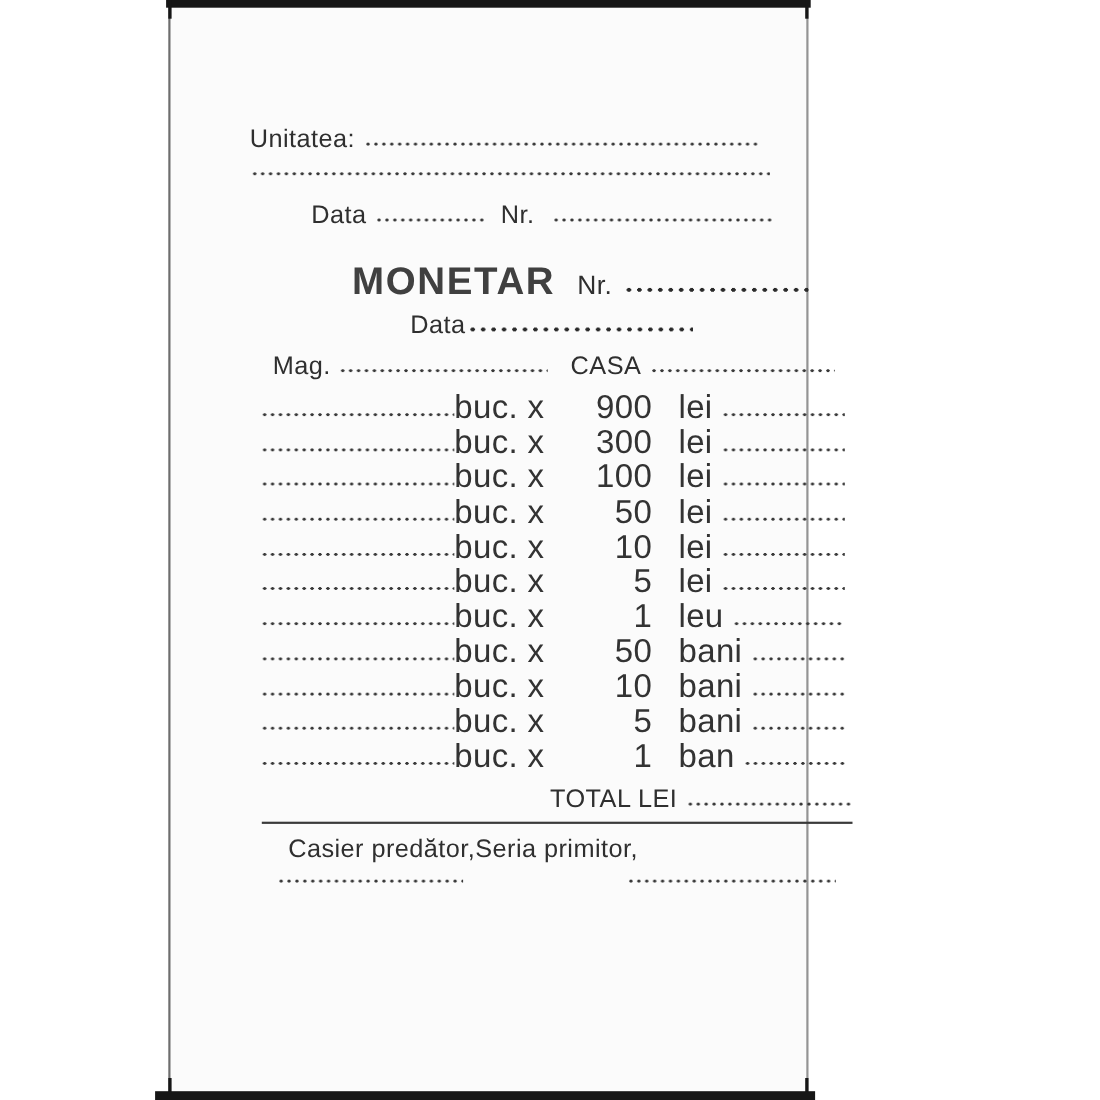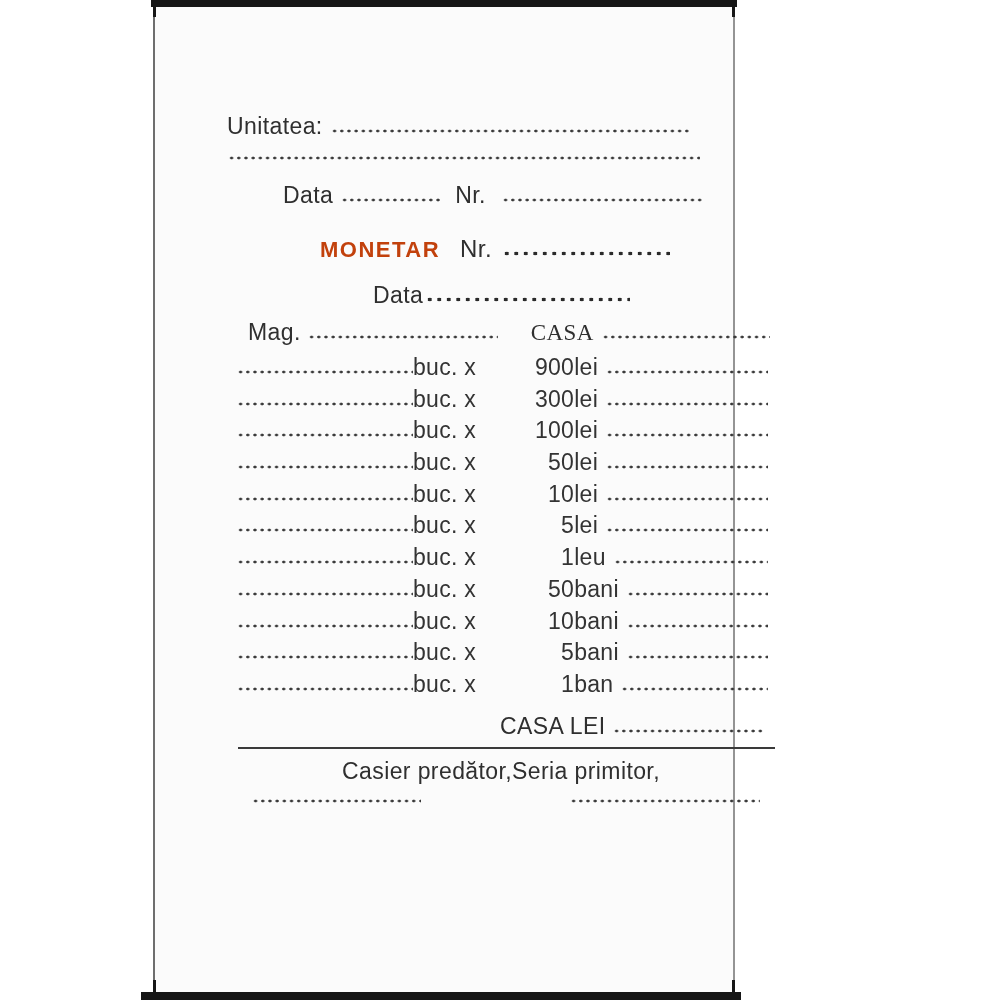--- a/index.html
+++ b/index.html
@@ -34,47 +34,47 @@
 
   .l-unitatea   { top:112px; left:72px; }
   .l-unitatea .dots { width:358px; margin-left:8px; }
   .l-dots2      { top:155px; left:73px; width:472px; }
   .l-seria      { top:181px; left:128px; }
   .l-seria .d1  { width:100px; margin-left:8px; }
   .l-seria .nr  { margin-left:14px; }
   .l-seria .d2  { width:200px; margin-left:16px; }
 
   .l-title      { top:234px; left:165px; }
-  .l-title .big { font-size:22px; font-weight:bold; letter-spacing:1.5px; color:#c2410c; }
+  .l-title .big { font-size:35px; font-weight:bold; letter-spacing:1.5px; color:#404040; }
   .l-title .nr  { font-size:24px; margin-left:20px; }
   .l-title .dots{ width:168px; margin-left:10px; }
 
   .l-data       { top:281px; left:218px; }
   .l-data .dots { width:205px; margin-left:2px; }
 
   .l-magcasa    { top:318px; left:93px; }
   .l-magcasa .d1{ width:190px; margin-left:7px; }
-  .l-magcasa .casa { margin-left:33px;font-family:Liberation Serif, serif; }
+  .l-magcasa .casa { margin-left:21px; }
   .l-magcasa .d2{ width:168px; margin-left:8px; }
 
   .rows { position:absolute; top:354px; left:82px; width:531px; }
   .row  { display:flex; align-items:baseline; height:31.7px; color:#333333;
-          font-size:23px; letter-spacing:0.3px; }
+          font-size:30px; letter-spacing:0.3px; }
   .row .dl   { width:176px; }
   .row .buc  { white-space:nowrap; }
   .row .num  { width:98px; text-align:right; white-space:nowrap; }
-  .row .unit { margin-left:0; white-space:nowrap; }
+  .row .unit { margin-left:24px; white-space:nowrap; }
   .row .dr   { flex:1 1 auto; margin-left:8px; }
 
   .l-total      { top:712px; left:345px; }
   .l-total .dots{ width:150px; margin-left:8px; }
 
   .divider { position:absolute; top:747px; left:83px; width:537px; height:2px; background:#3a3a3a; }
 
-  .l-casier { top:757px; left:83px; width:537px; display:flex; justify-content:center;
+  .l-casier { top:757px; left:83px; width:537px; display:flex; justify-content:flex-start;
               padding:0 35px 0 24px; }
   .sigdots  { position:absolute; top:798px; left:97px; width:508px; display:flex;
               justify-content:space-between; }
   .sigdots .dots { height:6px; }
   .sigdots .s1 { width:169px; }
   .sigdots .s2 { width:190px; }
 
   .l-resp       { top:814px; left:295px; }
   .l-resp .dots { width:195px; margin-left:10px; }
 </style>
@@ -184,21 +184,21 @@
       <div class="row">
         <span class="dots dl"></span>
           <span class="buc">buc. x</span>
           <span class="num">1</span>
           <span class="unit">ban</span>
           <span class="dots dr"></span>
       </div>
     </div>
 
     <div class="line l-total">
-      <span>CASA LEI</span><span class="dots"></span>
+      <span>TOTAL LEI</span><span class="dots"></span>
     </div>
 
     <div class="divider"></div>
 
     <div class="line l-casier">
       <span>Casier predător,</span>
       <span>Seria primitor,</span>
     </div>
 
     <div class="sigdots">

